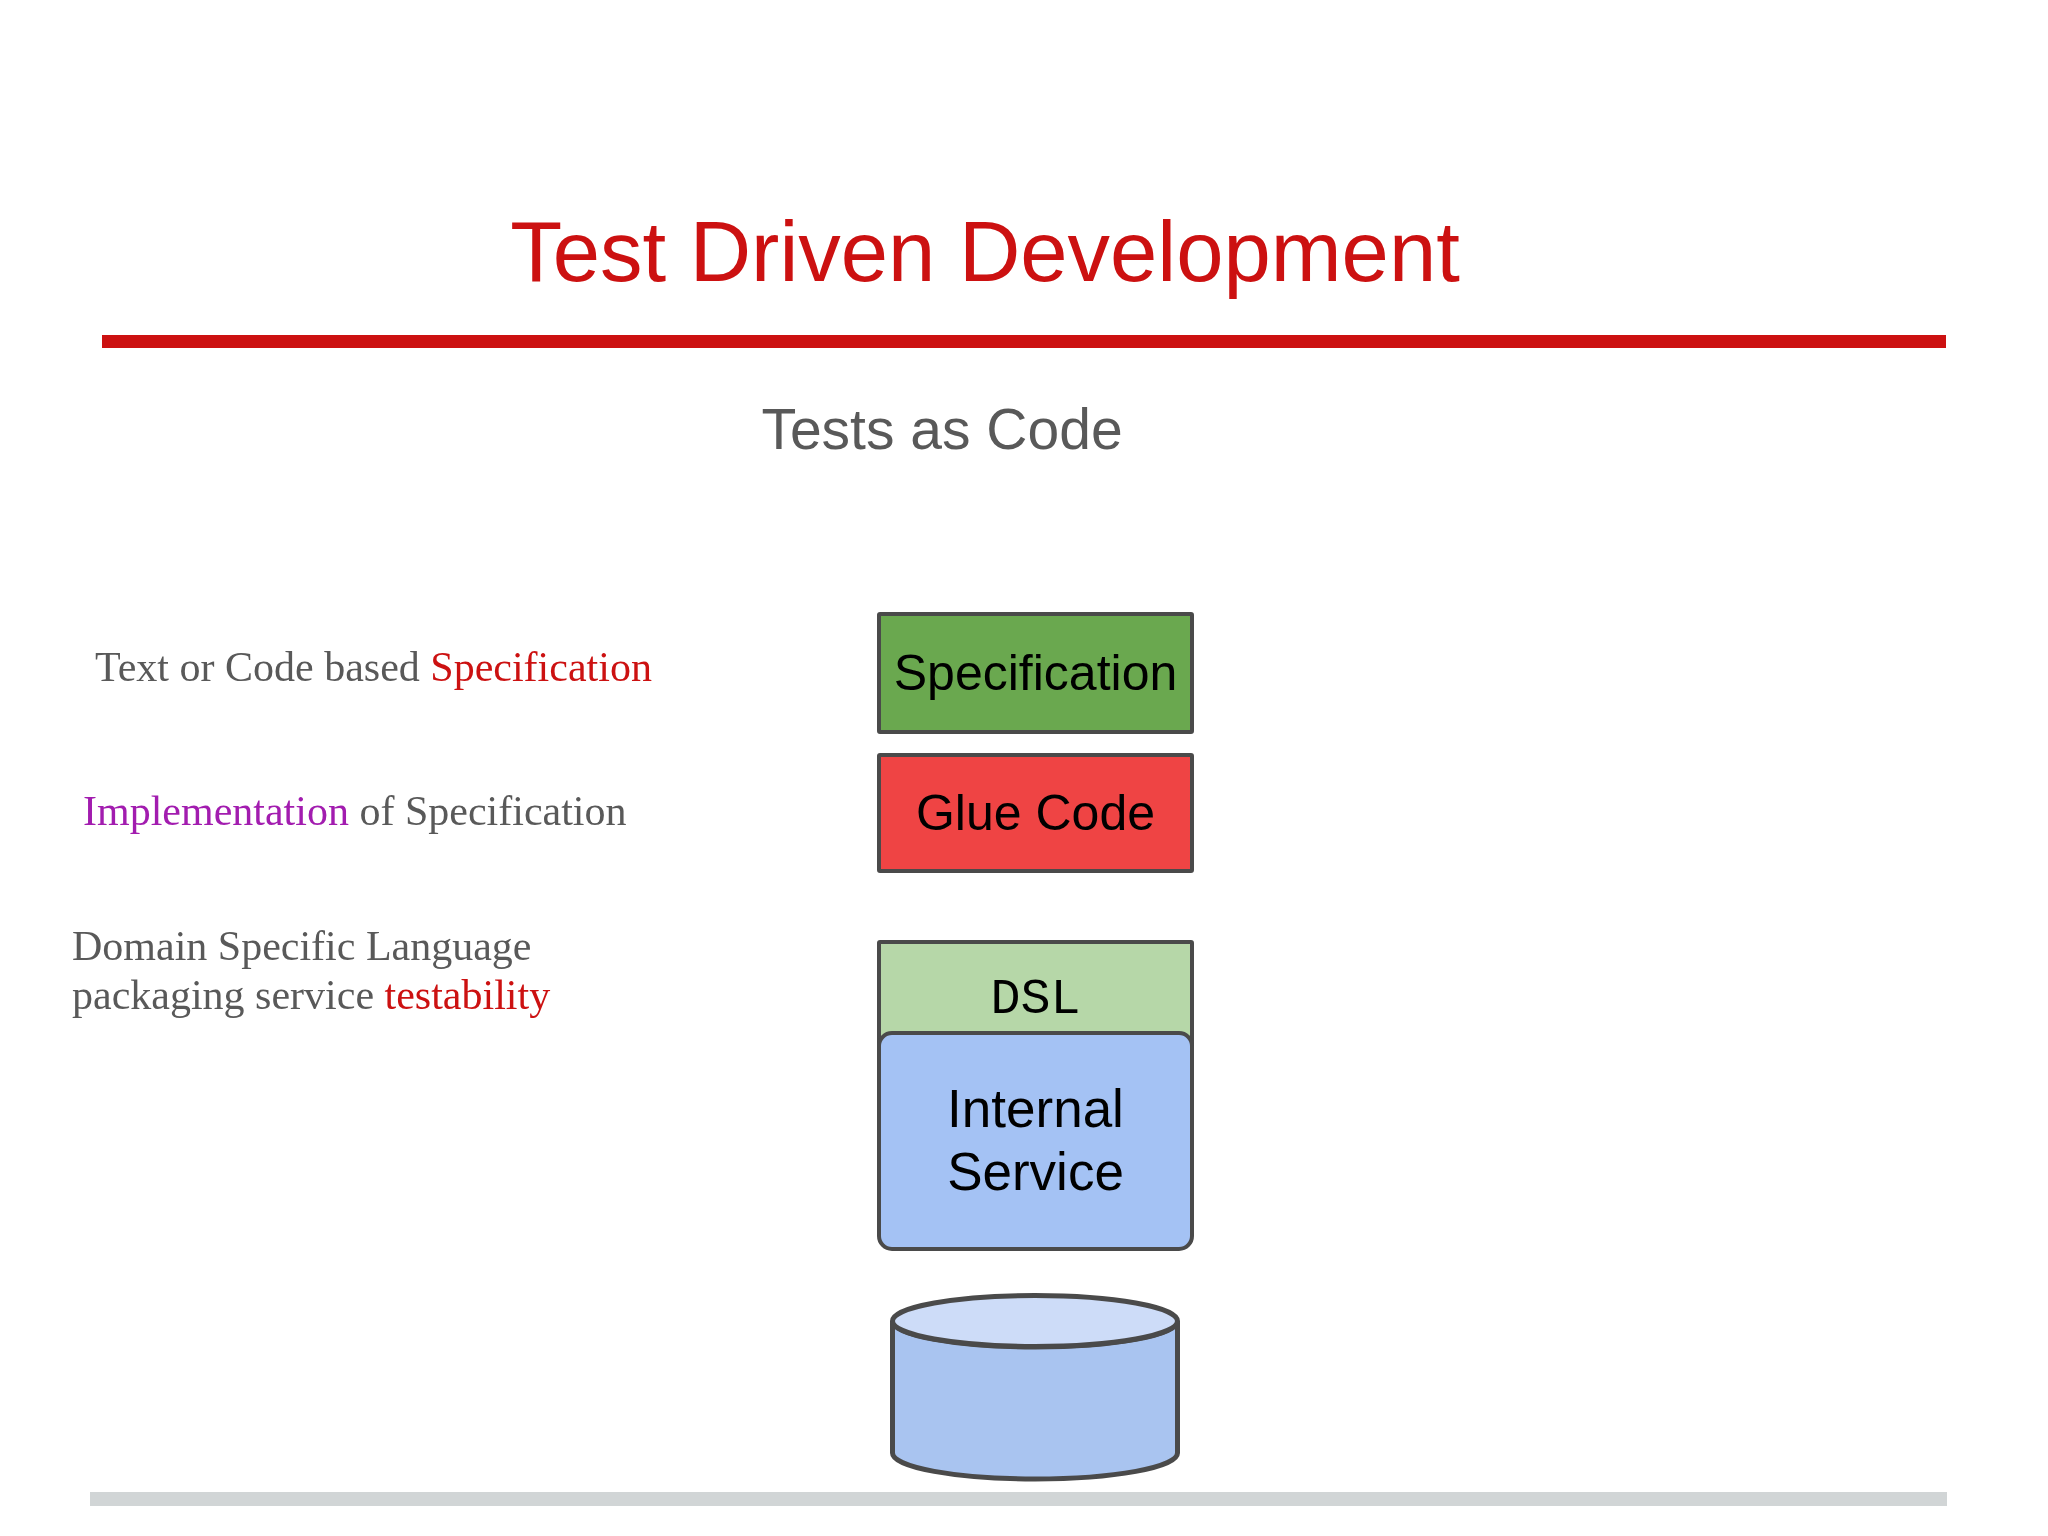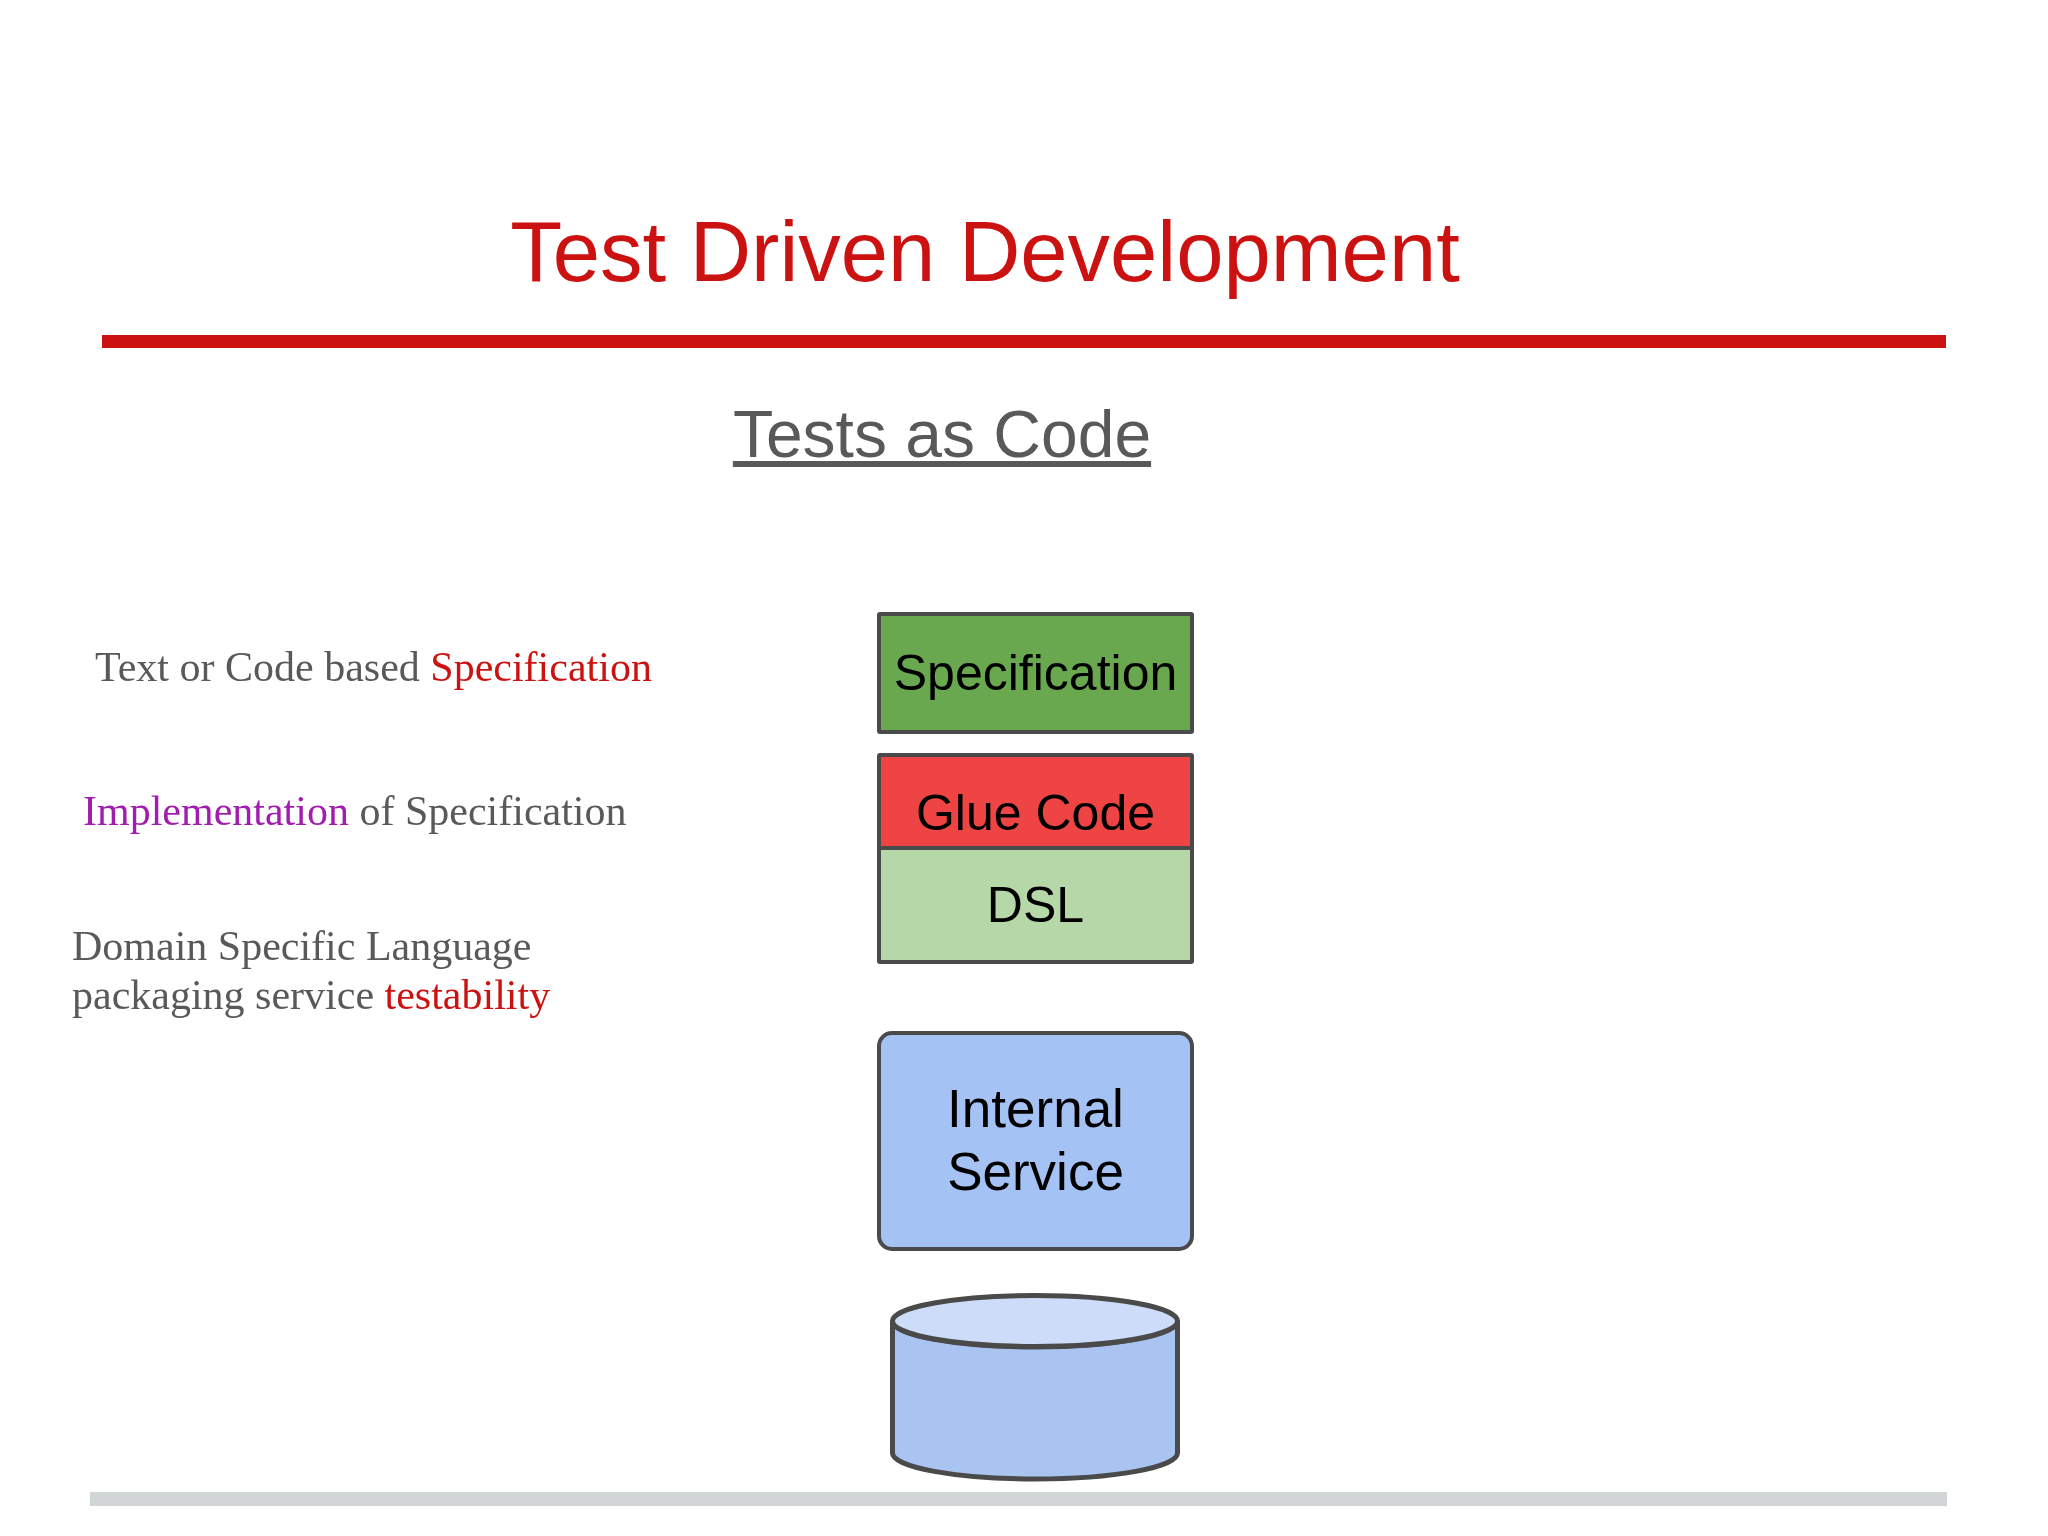--- a/index.html
+++ b/index.html
@@ -19,24 +19,23 @@
     white-space: nowrap;
   }
   .divider {
     position: absolute; left: 102px; top: 335px;
     width: 1844px; height: 13px;
     background: #cc1111;
   }
   .subtitle {
     position: absolute; left: 0; top: 398px; width: 1884px;
     text-align: center;
-    font-size: 66px; line-height: 1.1;
+    font-size: 57px; line-height: 1.1;
     color: #595959;
     white-space: nowrap;
-    text-decoration: underline;
   }
 
   .annotation {
     position: absolute;
     font-size: 42px; line-height: 49px;
     color: #595959;
     font-family: Liberation Serif, serif;
   }
   .ann-1 { left: 95px; top: 643px; }
   .ann-2 { left: 83px; top: 787px; }
@@ -48,21 +47,21 @@
     box-sizing: border-box;
     border: 4px solid #4a4a4a;
     border-radius: 3px;
     display: flex; align-items: center; justify-content: center;
     text-align: center;
     color: #000000;
     font-size: 50px; line-height: 1.14;
   }
   .box-spec     { top: 612px;  height: 122px; }
   .box-glue     { top: 753px;  height: 120px; }
-  .box-dsl      { top: 846px;  height: 118px; }
+  .box-dsl      { top: 940px;  height: 118px; font-family: Liberation Mono, monospace; }
   .box-internal { top: 1031px; height: 220px; font-size: 53px; line-height: 1.18; padding: 0 40px; }
 
   .db-cylinder { position: absolute; left: 888px; top: 1293px; }
 
   .footer-bar {
     position: absolute; left: 90px; top: 1492px;
     width: 1857px; height: 14px;
     background: #d1d5d6;
   }
 </style>

